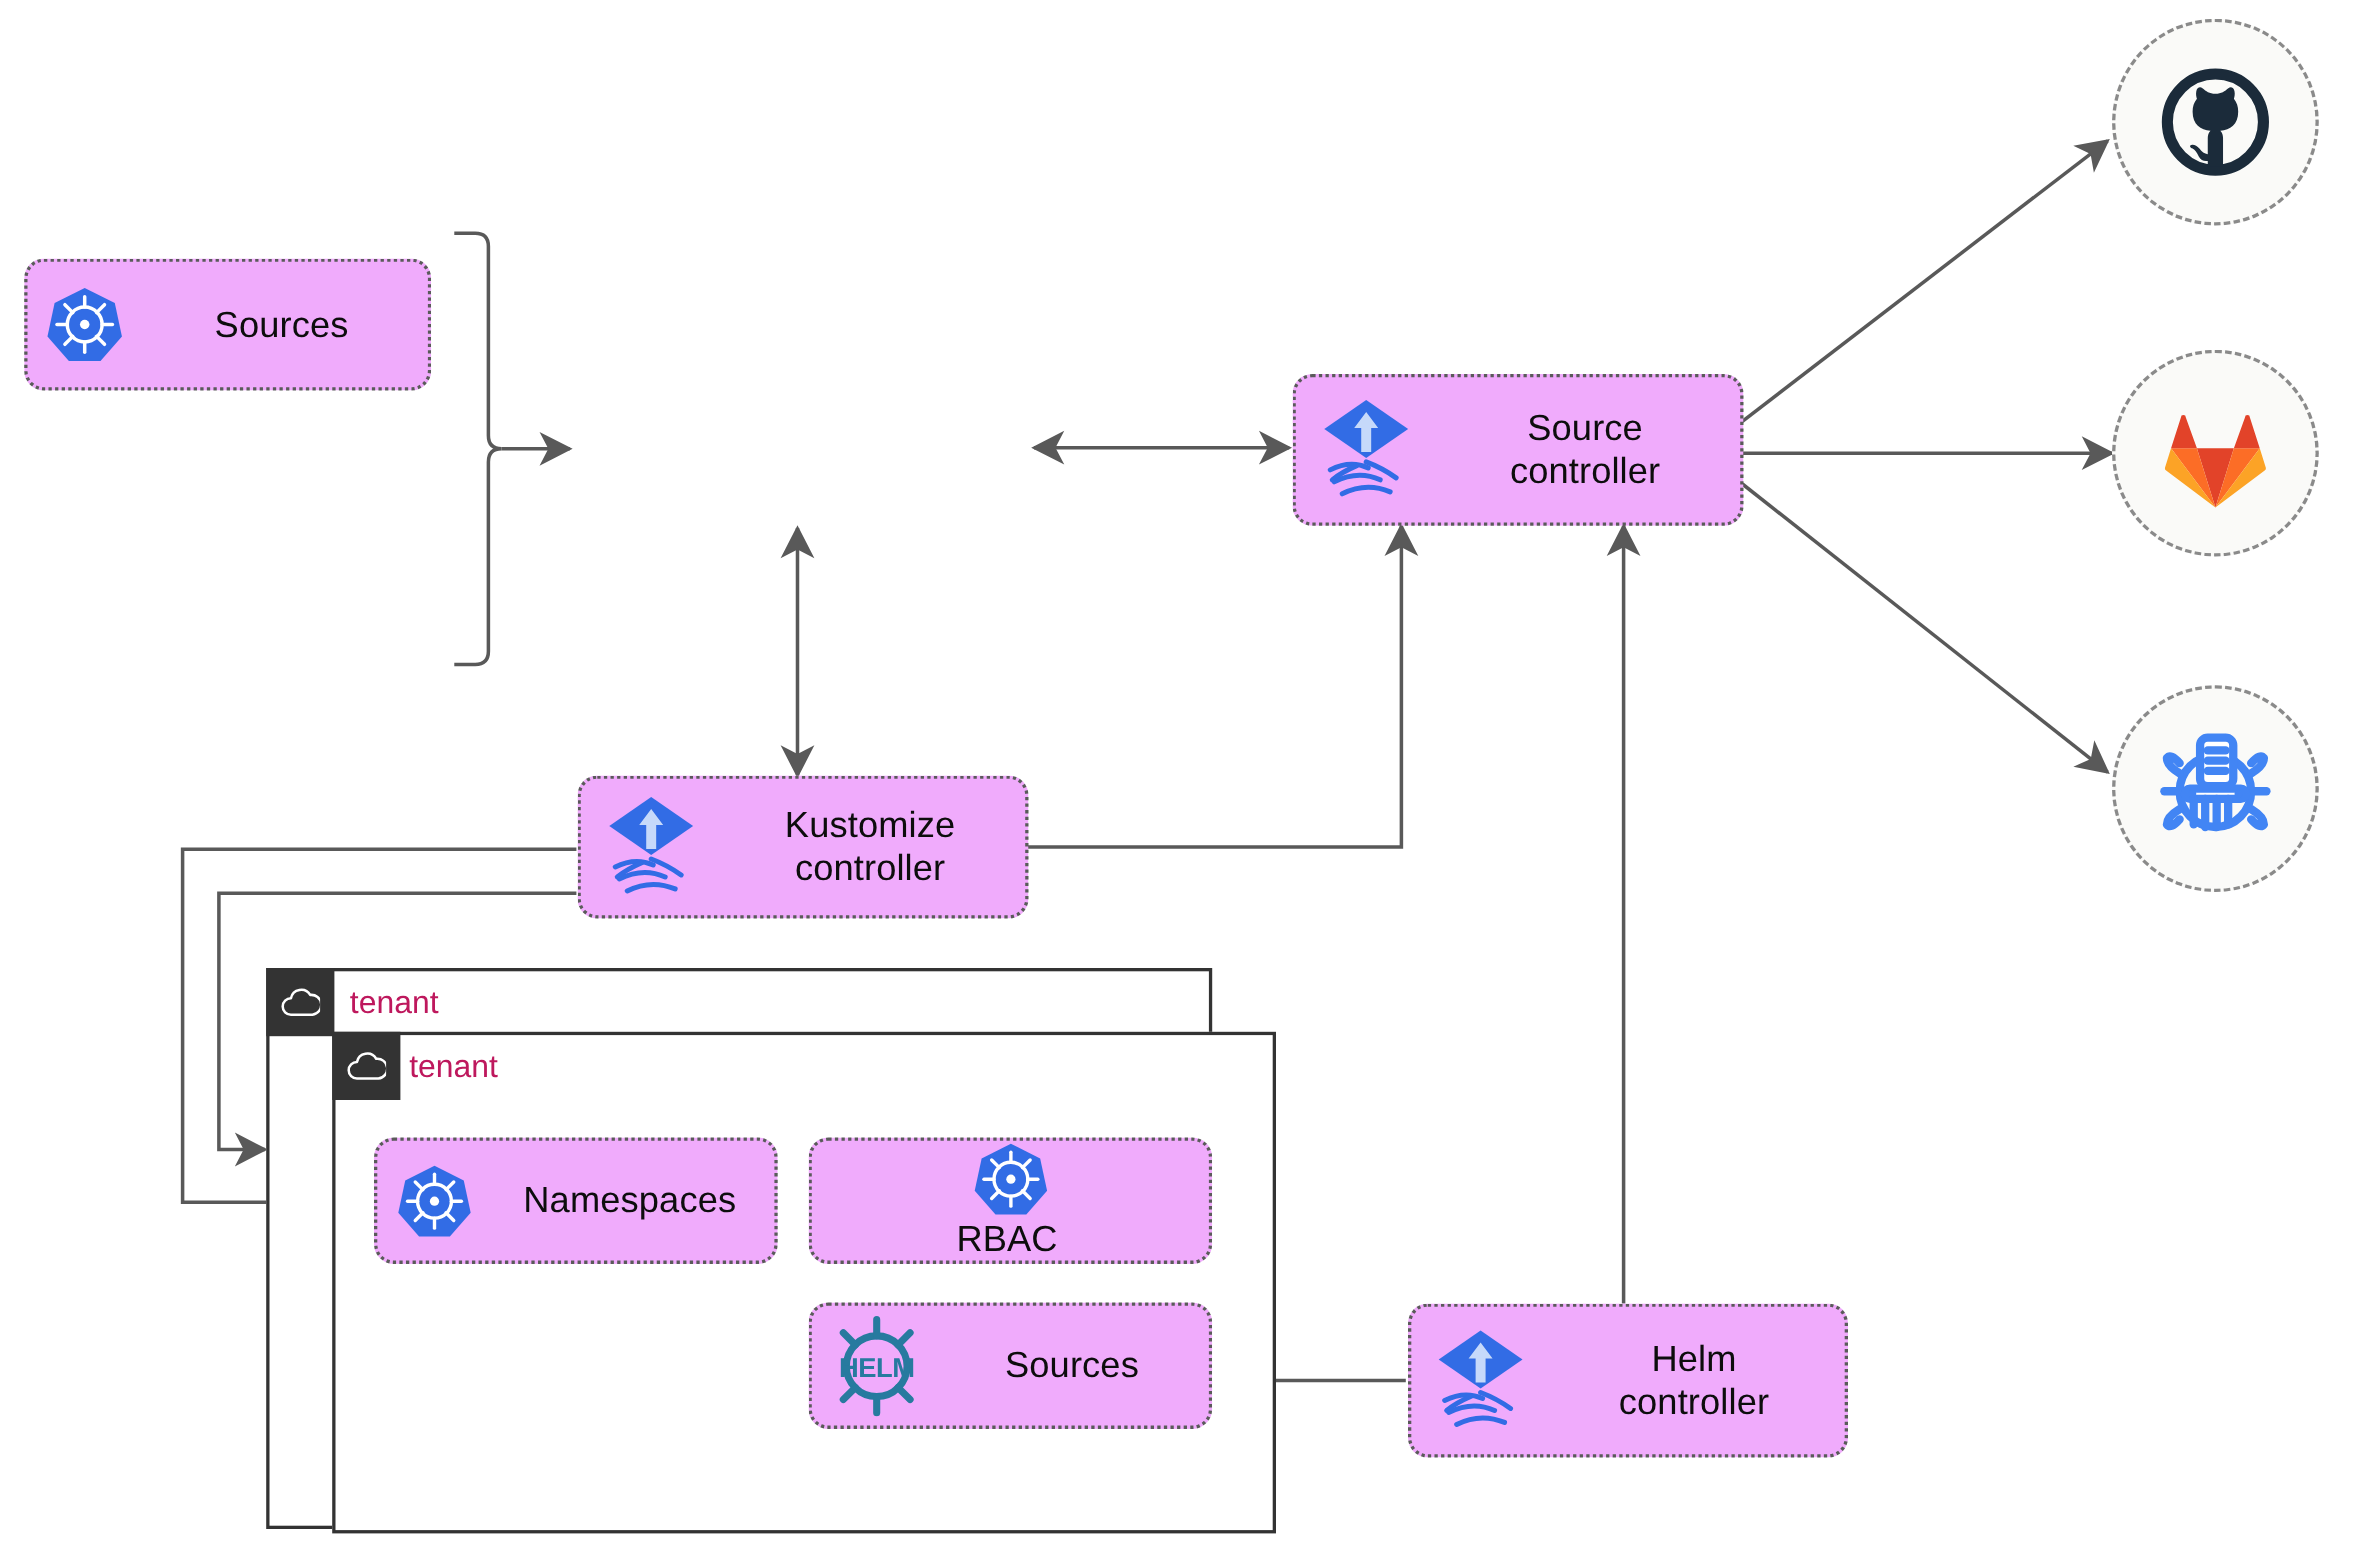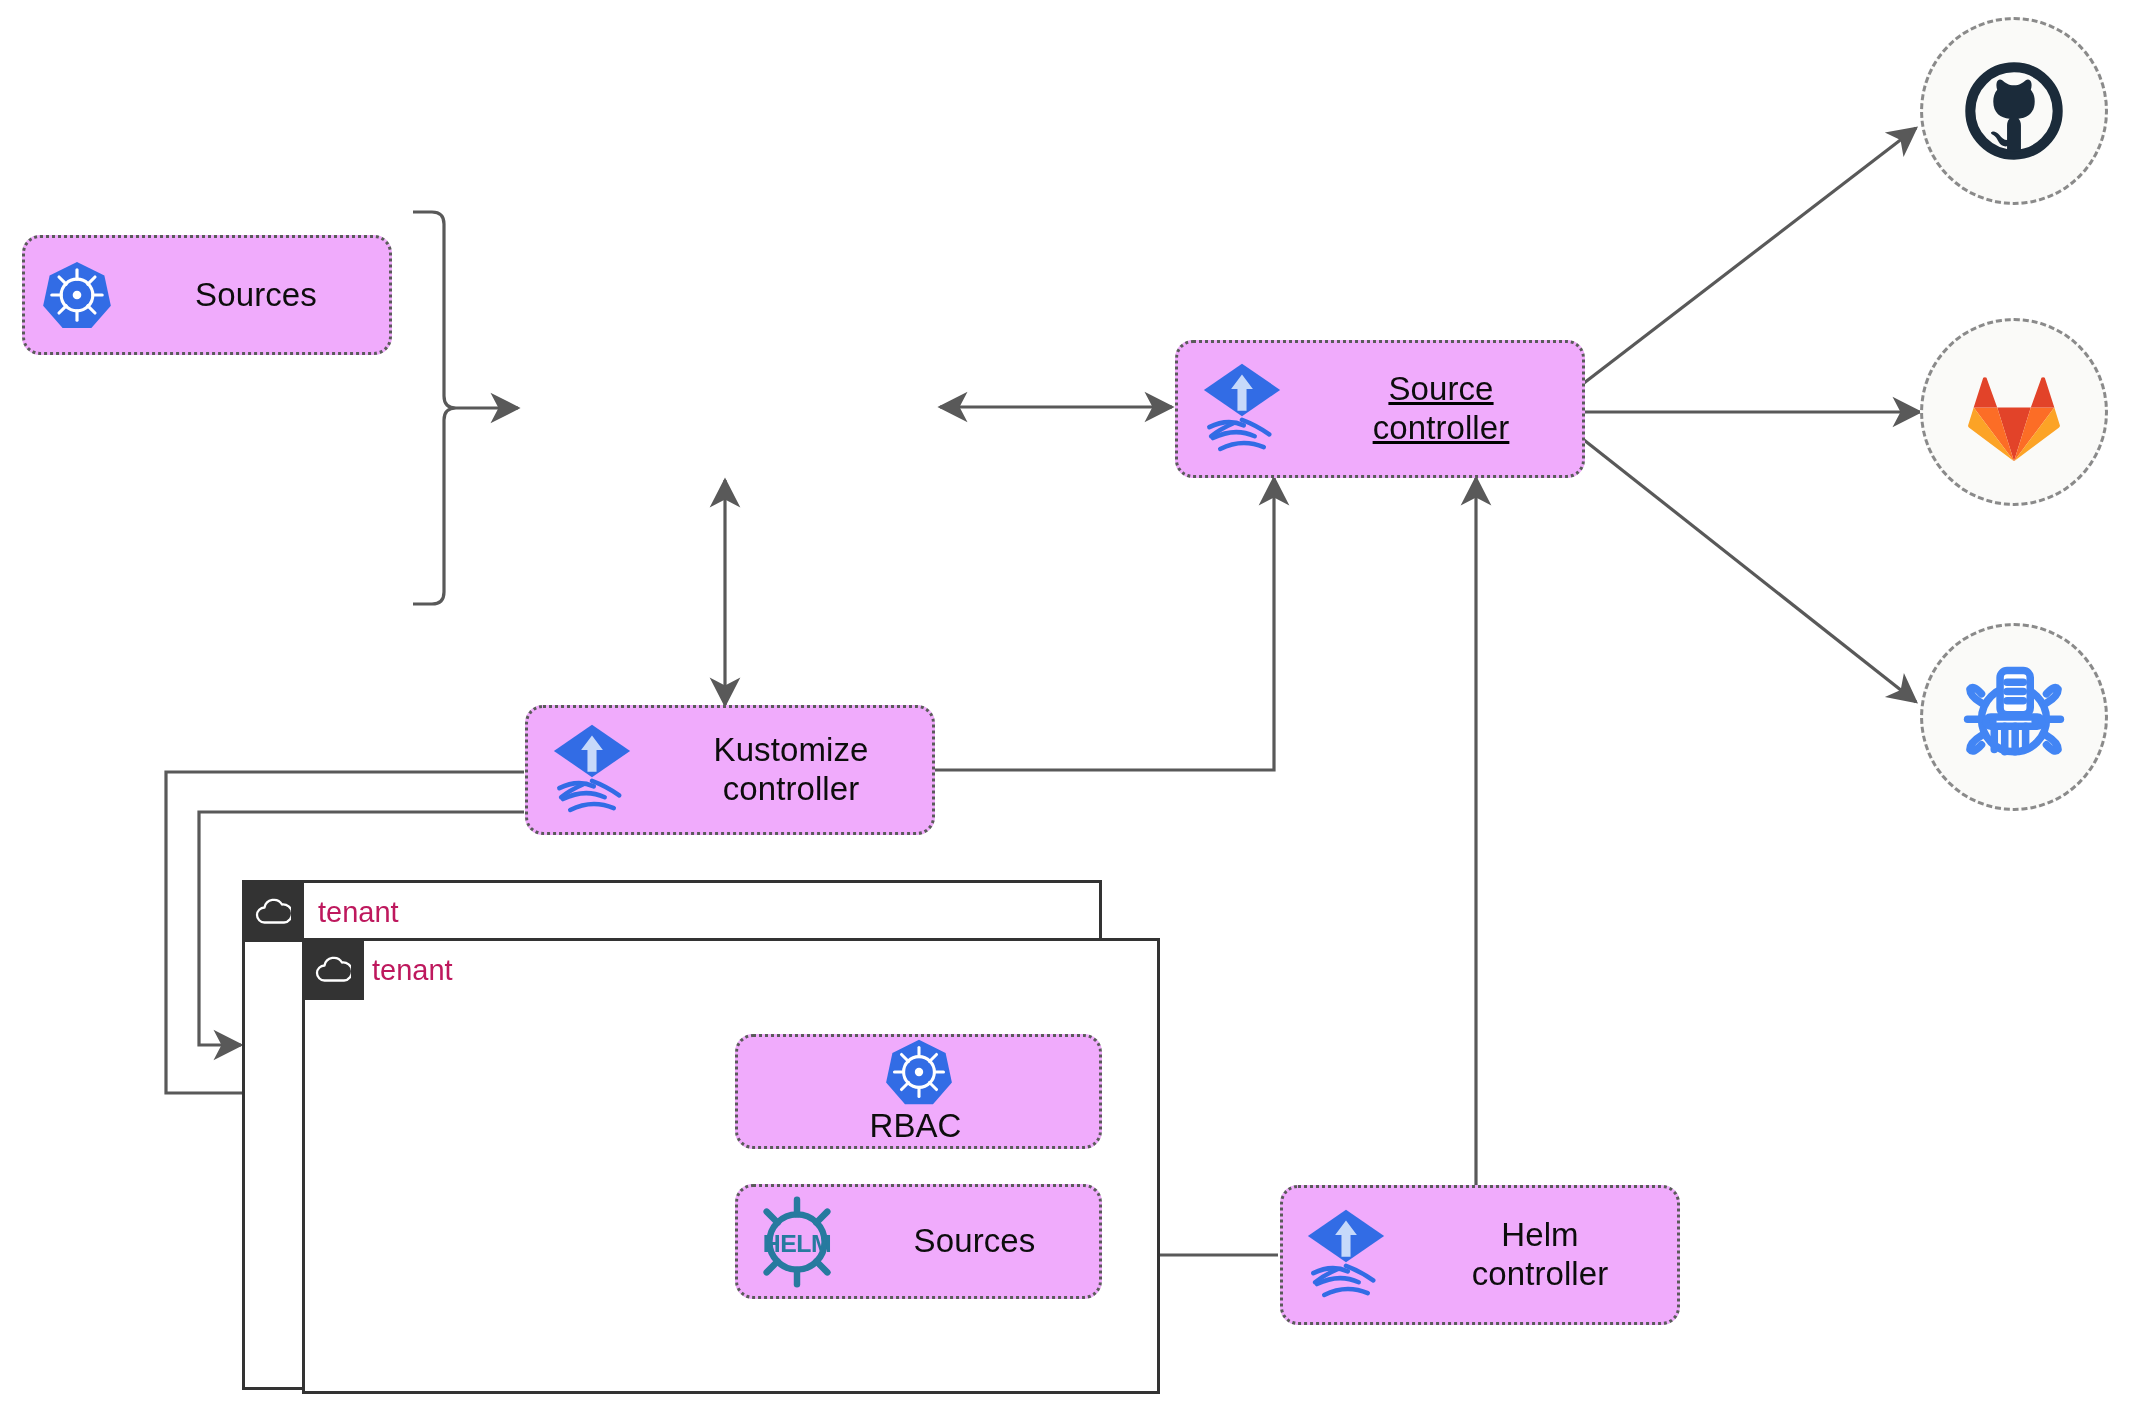--- a/index.html
+++ b/index.html
@@ -173,21 +173,21 @@
             <path d="M35 65 L25 75"></path>
         </g>
         <circle cx="50" cy="50" r="6" fill="#ffffff"></circle>
       </svg>
     </span>
     <span class="lbl">Sources</span>
   </div>
 
 
 
-  <div class="node" style="left:1175px; top:340px; width:410px; height:138px;text-decoration:underline;">
+  <div class="node" style="left:1175px; top:340px; width:410px; height:138px;">
     <span class="ico" style="width:128px;">
       <svg width="92" height="98" viewBox="0 0 100 108">
         <path d="M50 4 L92 33 L50 62 L8 33 Z" fill="#326CE5"></path>
         <path d="M50 16 L62 32 L55 32 L55 56 L45 56 L45 32 L38 32 Z" fill="#c6d9fa"></path>
         <g stroke="#326CE5" stroke-width="5" fill="none" stroke-linecap="round">
           <path d="M14 74 Q34 64 52 72"></path>
           <path d="M18 86 Q42 74 64 84"></path>
           <path d="M26 98 Q50 86 74 96"></path>
           <path d="M50 66 Q66 72 80 82"></path>
           <path d="M40 70 Q26 76 16 84"></path>
@@ -227,20 +227,40 @@
           <path d="M26 98 Q50 86 74 96"></path>
           <path d="M50 66 Q66 72 80 82"></path>
           <path d="M40 70 Q26 76 16 84"></path>
         </g>
       </svg>
     </span>
     <span class="lbl">Helm
 controller</span>
   </div>
 
+  <div class="node" style="left:340px; top:1034px; width:367px; height:115px;">
+    <span class="ico" style="width:104px;">
+      <svg width="70" height="70" viewBox="0 0 100 100">
+        <path d="M50 4 L88 23 L97 65 L70 96 L30 96 L3 65 L12 23 Z" fill="#326CE5"></path>
+        <g stroke="#ffffff" stroke-width="4.4" fill="none" stroke-linecap="round">
+          <circle cx="50" cy="50" r="22"></circle>
+          <path d="M50 15 L50 28"></path>
+            <path d="M50 72 L50 85"></path>
+          <path d="M15 50 L28 50"></path>
+            <path d="M72 50 L85 50"></path>
+          <path d="M25 25 L35 35"></path>
+            <path d="M65 65 L75 75"></path>
+          <path d="M75 25 L65 35"></path>
+            <path d="M35 65 L25 75"></path>
+        </g>
+        <circle cx="50" cy="50" r="6" fill="#ffffff"></circle>
+      </svg>
+    </span>
+    <span class="lbl">Namespaces</span>
+  </div>
 
   <div class="node" style="left:735px; top:1034px; width:367px; height:115px;flex-direction:column;">
     <span class="ico" style="width:104px;">
       <svg width="70" height="70" viewBox="0 0 100 100">
         <path d="M50 4 L88 23 L97 65 L70 96 L30 96 L3 65 L12 23 Z" fill="#326CE5"></path>
         <g stroke="#ffffff" stroke-width="4.4" fill="none" stroke-linecap="round">
           <circle cx="50" cy="50" r="22"></circle>
           <path d="M50 15 L50 28"></path>
             <path d="M50 72 L50 85"></path>
           <path d="M15 50 L28 50"></path>

